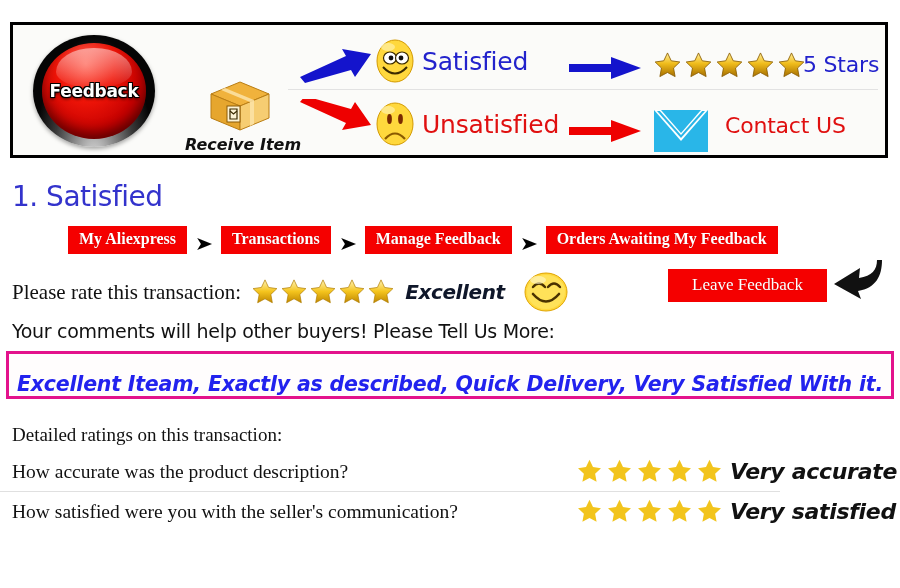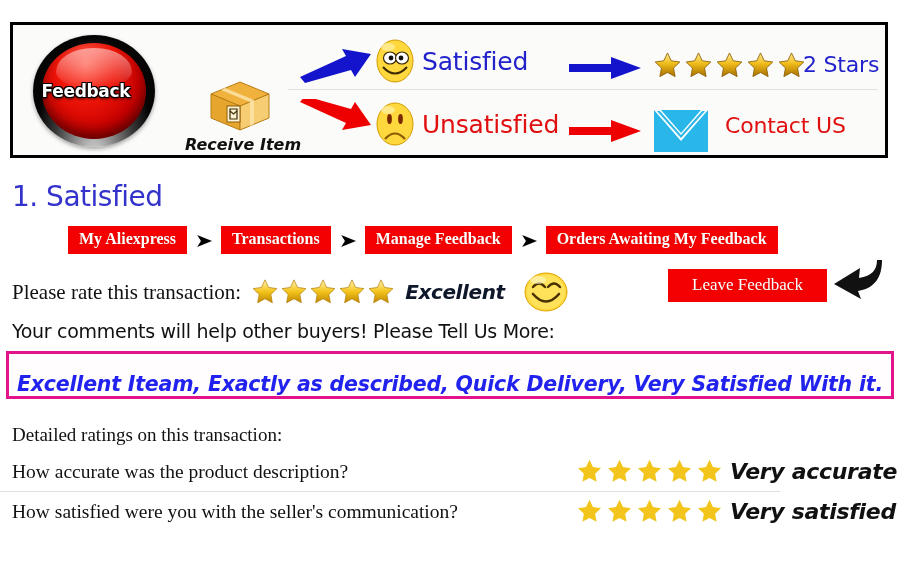--- a/index.html
+++ b/index.html
@@ -58,21 +58,21 @@
   }
   .fb-btn-face {
     width: 86%;
     height: 86%;
     border-radius: 50%;
     background:
       radial-gradient(ellipse at 42% 22%, #ff5a4a 0%, #f01508 34%, #c30000 66%, #7e0000 100%);
     position: relative;
     display: flex;
     align-items: center;
-    justify-content: flex-start;
+    justify-content: center;
     box-shadow: inset 0 -7px 12px rgba(0,0,0,0.45);
   }
   .fb-btn-gloss {
     position: absolute;
     left: 14%;
     top: 5%;
     width: 72%;
     height: 42%;
     border-radius: 50% 50% 50% 50% / 60% 60% 40% 40%;
     background: linear-gradient(to bottom, rgba(255,255,255,0.50), rgba(255,255,255,0.02));
@@ -160,21 +160,21 @@
     color: #3333cc;
     letter-spacing: -0.5px;
   }
 
   
   .breadcrumb {
     position: absolute;
     left: 68px;
     top: 226px;
     display: flex;
-    align-items: center;
+    align-items: flex-end;
     gap: 0px;
     border-radius: 8px;
   }
   .crumb {
     background: #f50000;
     color: #ffffff;
     font-family: "Liberation Serif", serif;
     font-weight: bold;
     font-size: 16px;
     padding: 5px 11px 6px 11px;
@@ -416,21 +416,21 @@
       <svg width="29" height="29" viewBox="0 0 24 24">
         <path d="M12 1.6l3.1 6.5 7.1 1-5.2 5 1.3 7.1L12 17.8 5.7 21.2 7 14.1 1.8 9.1l7.1-1z" fill="url(#g3d)" stroke="#8a5d00" stroke-width="0.7"></path>
       </svg>
       <svg width="29" height="29" viewBox="0 0 24 24">
         <path d="M12 1.6l3.1 6.5 7.1 1-5.2 5 1.3 7.1L12 17.8 5.7 21.2 7 14.1 1.8 9.1l7.1-1z" fill="url(#g3d)" stroke="#8a5d00" stroke-width="0.7"></path>
       </svg>
       <svg width="29" height="29" viewBox="0 0 24 24">
         <path d="M12 1.6l3.1 6.5 7.1 1-5.2 5 1.3 7.1L12 17.8 5.7 21.2 7 14.1 1.8 9.1l7.1-1z" fill="url(#g3d)" stroke="#8a5d00" stroke-width="0.7"></path>
       </svg>
     </div>
-    <div class="banner-word word-5stars">2 Stars</div>
+    <div class="banner-word word-5stars">5 Stars</div>
 
     <svg class="envelope" viewBox="0 0 56 44">
       <rect x="1" y="1" width="54" height="42" fill="#29b6e8"></rect>
       <polygon points="1,1 28,32 55,1" fill="#ffffff"></polygon>
       <polygon points="4,2 28,29 52,2" fill="#29b6e8"></polygon>
       <polygon points="6,1 28,26 50,1" fill="#ffffff"></polygon>
       <polygon points="8,1 28,24 48,1" fill="#29b6e8"></polygon>
     </svg>
     <div class="banner-word word-contact">Contact US</div>
 

